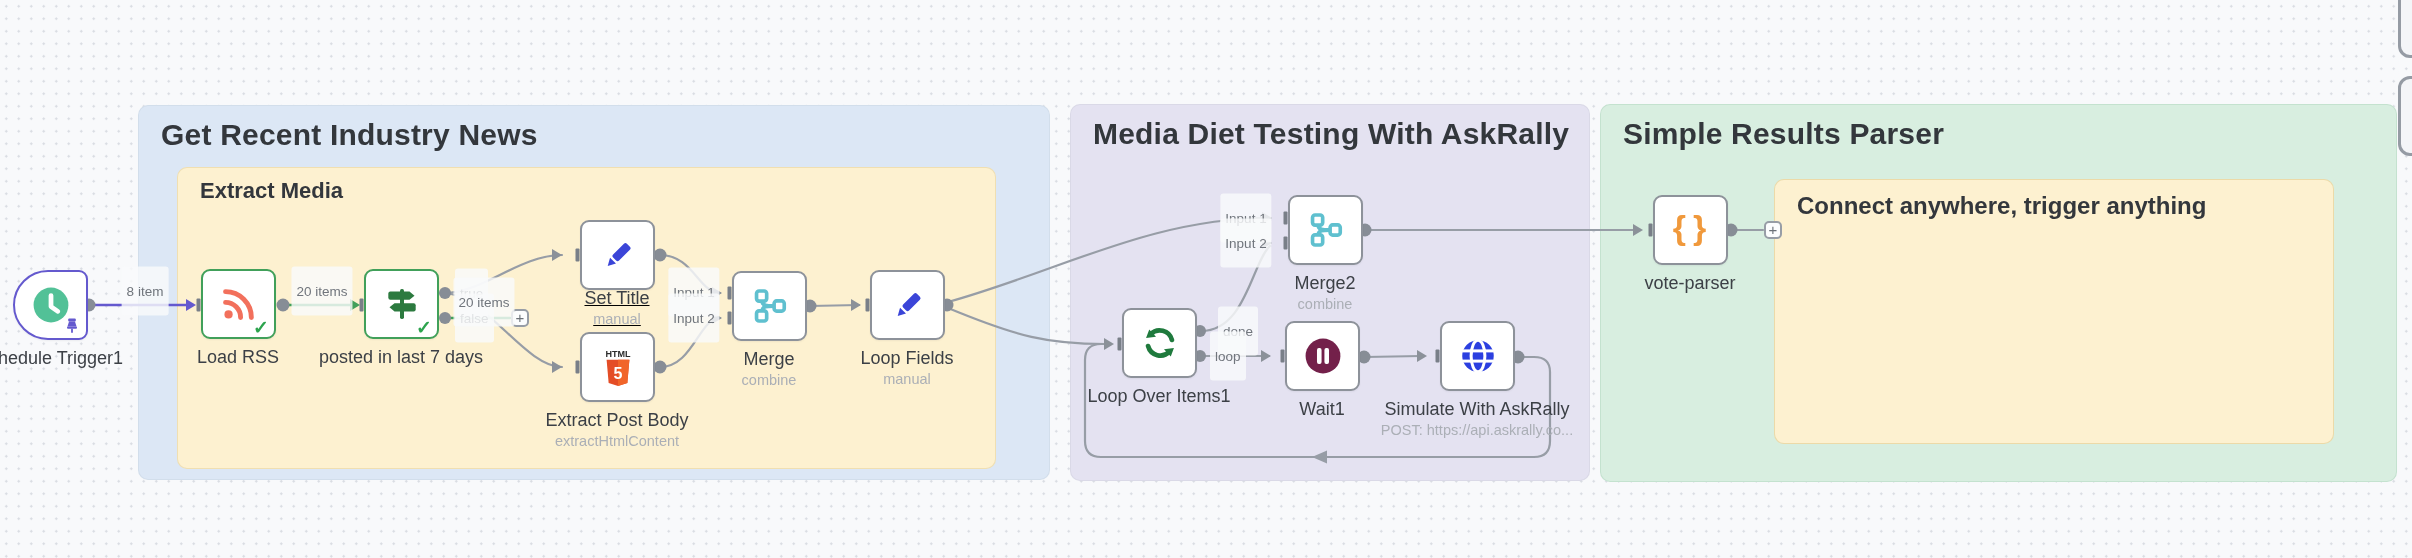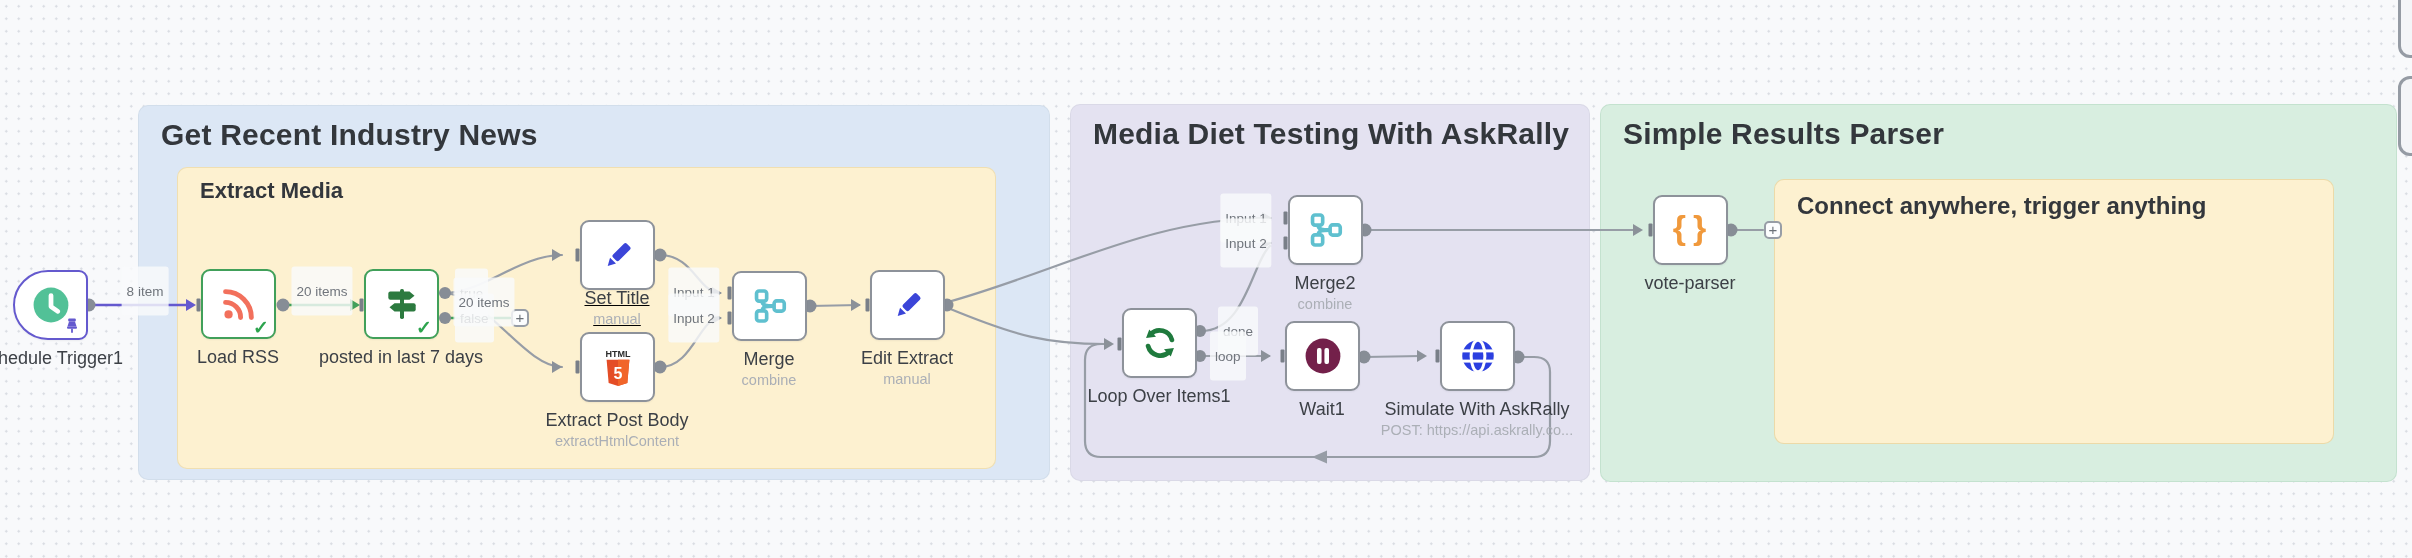--- a/index.html
+++ b/index.html
@@ -268,21 +268,21 @@
     </div>
     <div class="nlabel" style="left:617px;top:410px;">
       <div class="nl1">Extract Post Body</div>
       <div class="nl2">extractHtmlContent</div>
     </div>
     <div class="nlabel" style="left:769px;top:349px;">
       <div class="nl1">Merge</div>
       <div class="nl2">combine</div>
     </div>
     <div class="nlabel" style="left:907px;top:348px;">
-      <div class="nl1">Edit Extract</div>
+      <div class="nl1">Loop Fields</div>
       <div class="nl2">manual</div>
     </div>
     <div class="nlabel" style="left:1159px;top:386px;">
         <div class="nl1">Loop Over Items1</div>
       </div>
     <div class="nlabel" style="left:1325px;top:273px;">
       <div class="nl1">Merge2</div>
       <div class="nl2">combine</div>
     </div>
     <div class="nlabel" style="left:1322px;top:399px;">

